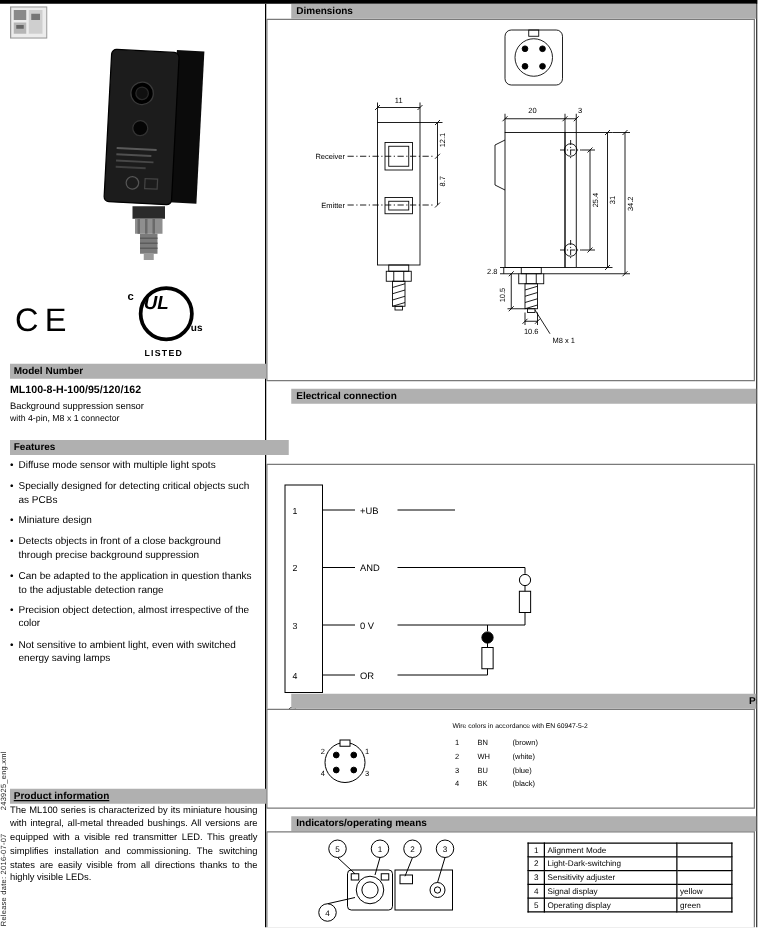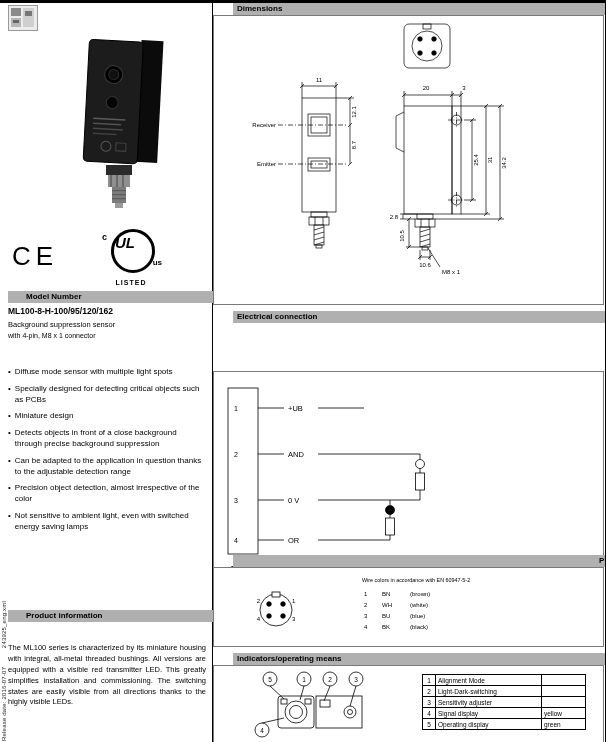--- a/index.html
+++ b/index.html
@@ -10,21 +10,21 @@
   }
   .sidetext{
     position:absolute;left:1px;top:738px;transform:rotate(-90deg);transform-origin:0 0;
     font-size:6px;color:#222;white-space:pre;letter-spacing:.2px;
   }
   .leftcol{position:absolute;left:8px;top:0;width:202px;height:742px;}
   .rightcol{position:absolute;left:213px;top:0;width:391px;height:742px;}
   .coldivider{position:absolute;left:212px;top:0;width:1px;height:742px;background:#000;}
   .bar{
     position:absolute;left:0;width:223px;height:12px;line-height:12px;
-    background:#b0b0b0;font-size:8px;font-weight:bold;padding-left:18px;box-sizing:border-box;
+    background:#b0b0b0;font-size:8px;font-weight:bold;padding-left:3px;box-sizing:border-box;
   }
   .bar2{
     position:absolute;left:0;width:391px;height:12px;line-height:12px;
     background:#b0b0b0;font-size:8px;font-weight:bold;padding-left:4px;box-sizing:border-box;margin-left:20px;
   }
   .secbox{position:absolute;left:0;width:391px;border:1px solid #7a7a7a;box-sizing:border-box;background:#fff;}
   .modelno{position:absolute;left:0;top:303px;font-size:8.5px;font-weight:bold;}
   .desc1{position:absolute;left:0;top:317px;font-size:7.5px;}
   .desc2{position:absolute;left:0;top:329px;font-size:7px;}
   .featlist{position:absolute;left:0;top:364px;width:196px;}
@@ -107,20 +107,21 @@
         <span class="ul-us">us</span>
       </span>
       <div class="ul-listed">LISTED</div>
     </div>
 
     <div class="bar" style="top:288px;">Model Number</div>
     <div class="modelno">ML100-8-H-100/95/120/162</div>
     <div class="desc1">Background suppression sensor</div>
     <div class="desc2">with 4-pin, M8 x 1 connector</div>
 
+    <div class="bar" style="top:349px;">Features</div>
     <div class="featlist">
       <div class="feat">
           <span class="bul">•</span>
           <span>Diffuse mode sensor with multiple light spots</span>
         </div>
       <div class="feat">
           <span class="bul">•</span>
           <span>Specially designed for detecting critical objects such as PCBs</span>
         </div>
       <div class="feat">
@@ -138,21 +139,21 @@
       <div class="feat">
           <span class="bul">•</span>
           <span>Precision object detection, almost irrespective of the color</span>
         </div>
       <div class="feat">
           <span class="bul">•</span>
           <span>Not sensitive to ambient light, even with switched energy saving lamps</span>
         </div>
     </div>
 
-    <div class="bar" style="top:607px;">Product information</div>
+    <div class="bar" style="top:628px;text-decoration:underline;">Product information</div>
     <div class="prodinfo">The ML100 series is characterized by its miniature housing with integral, all-metal threaded bushings. All versions are equipped with a visible red transmitter LED. This greatly simplifies installation and commissioning. The switching states are easily visible from all directions thanks to the highly visible LEDs.</div>
   </div>
 
   <div class="rightcol">
 
     <div class="bar2" style="top:0;">Dimensions</div>
     <div class="secbox" style="top:12px;height:290px;">
       <svg width="389" height="288" viewBox="0 0 389 288">
         <g stroke="#000" stroke-width="0.7" fill="none">
 

